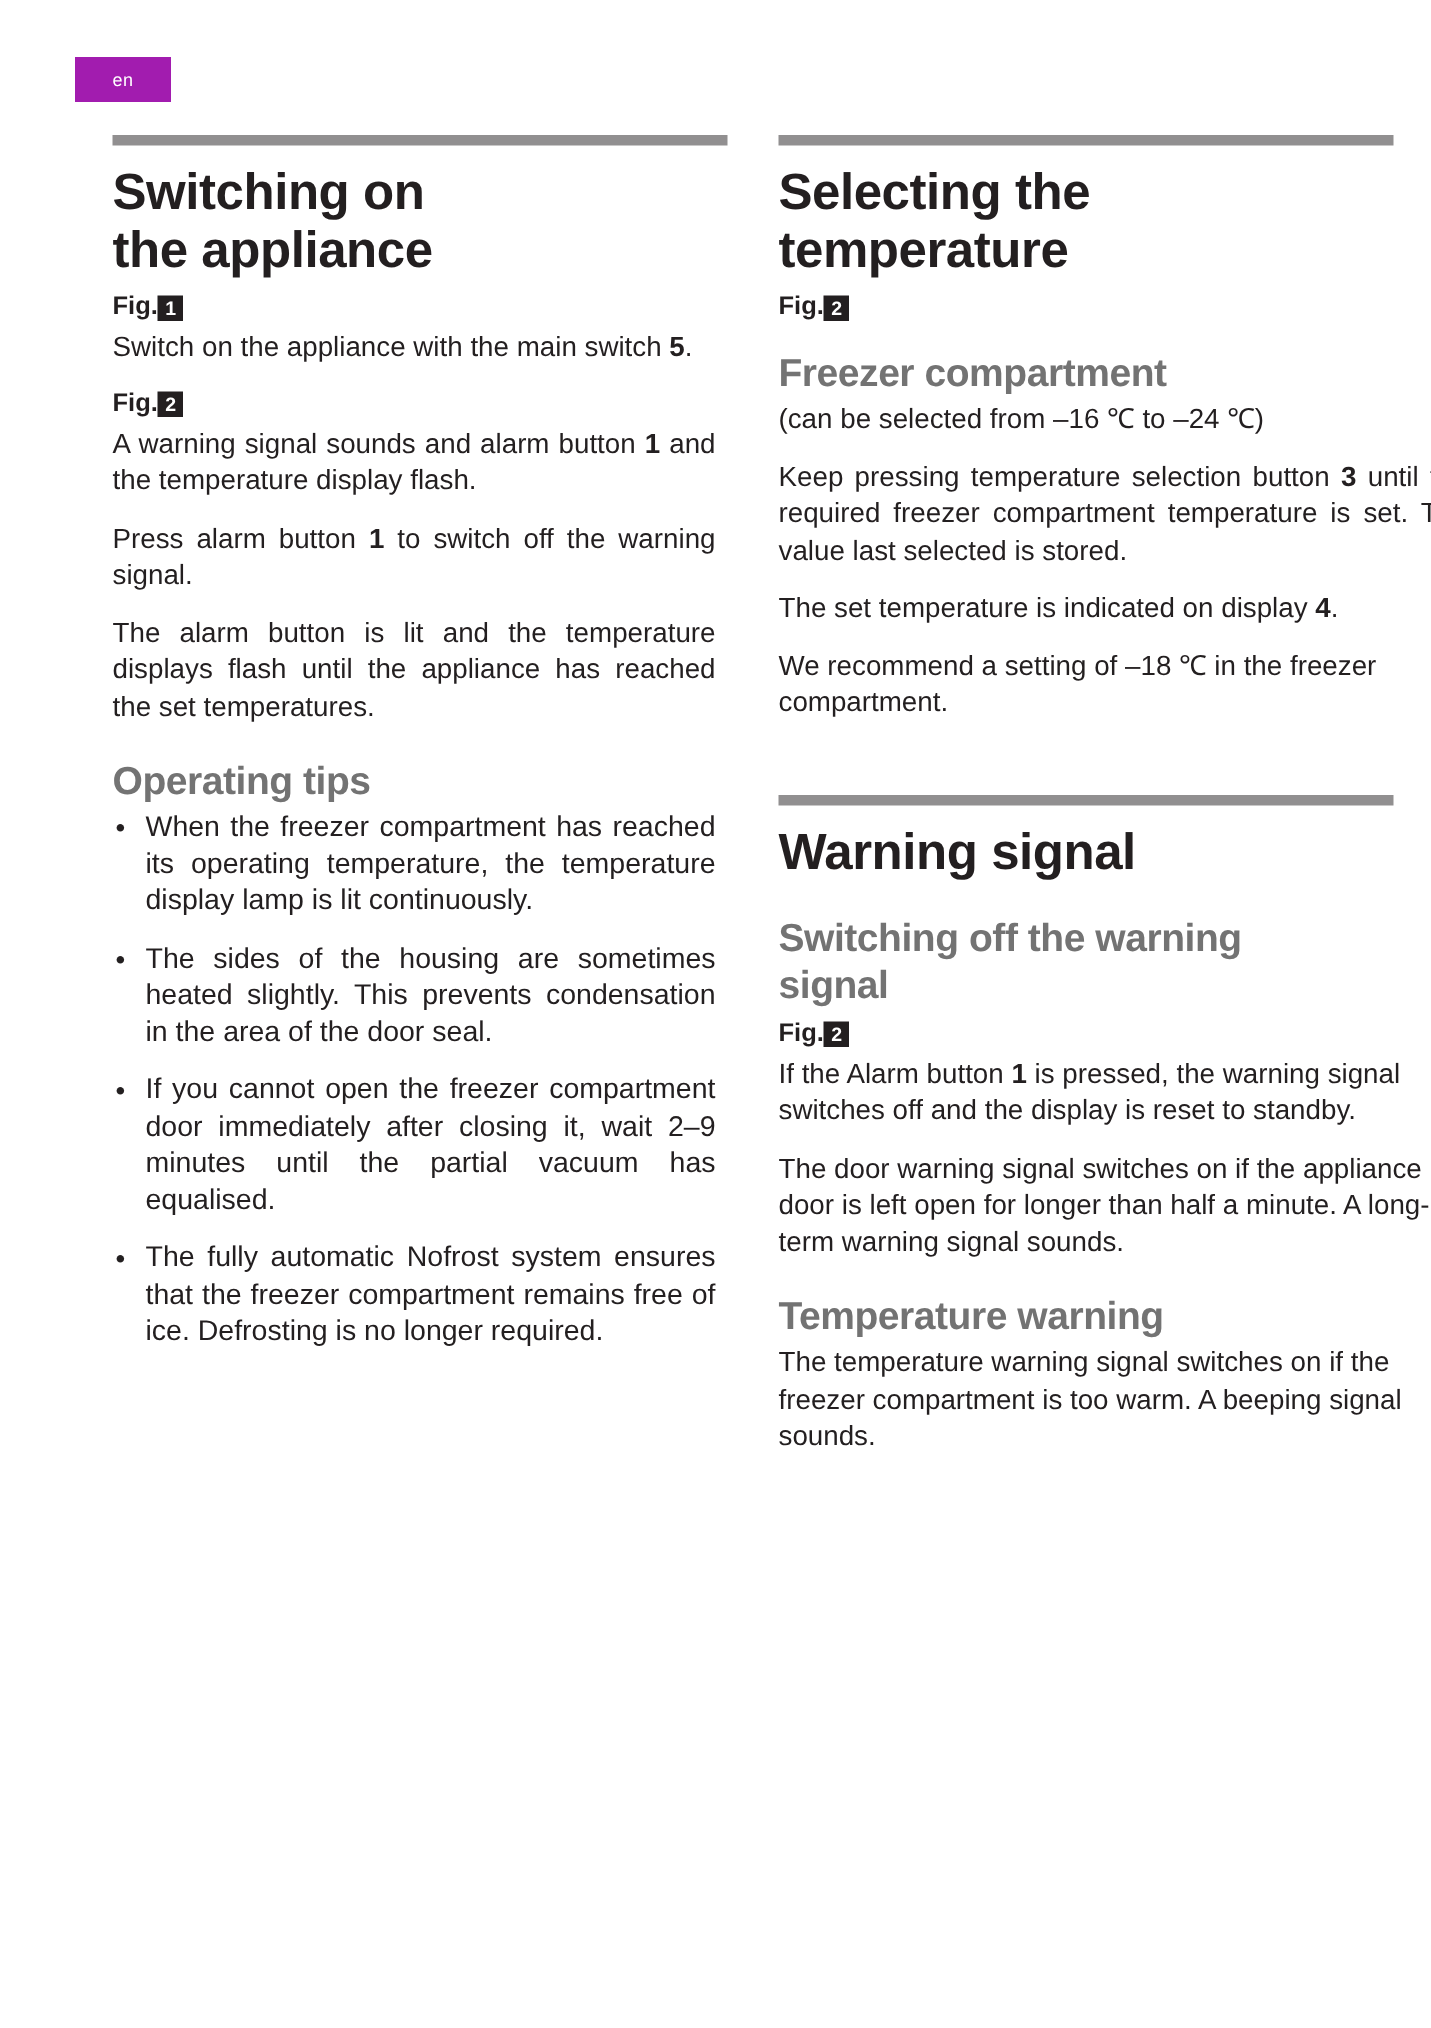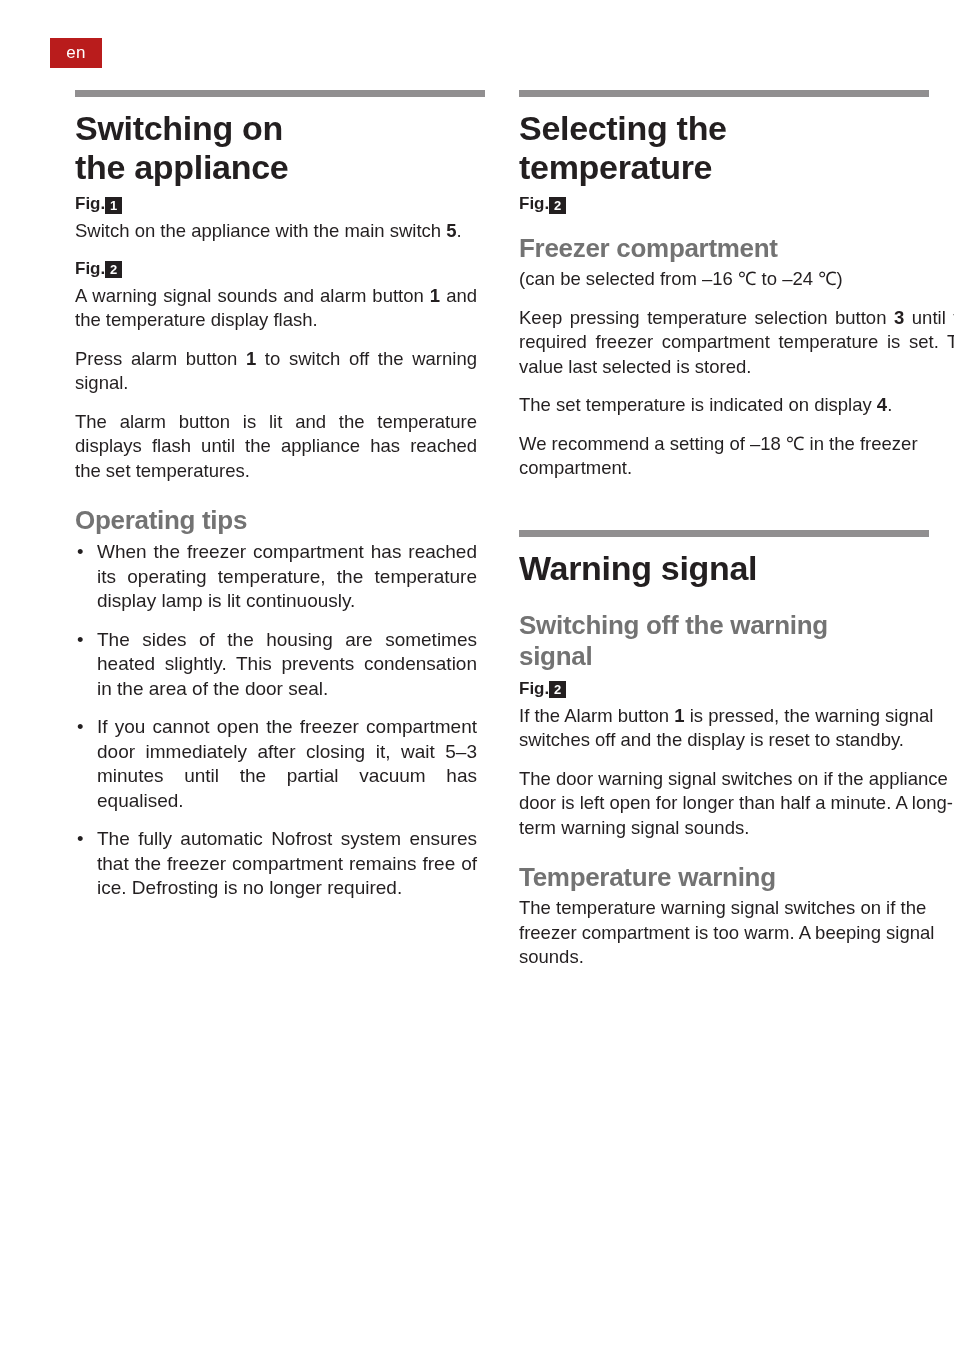--- a/index.html
+++ b/index.html
@@ -22,25 +22,25 @@
     width: 954px;
     height: 1352px;
     box-sizing: border-box;
   }
 
   
   .lang-badge {
     position: absolute;
     left: 50px;
     top: 38px;
-    width: 52px;
+    width: 64px;
     height: 30px;
-    background: #b91c1c;
+    background: #a21caf;
     color: #ffffff;
-    font-size: 17px;
+    font-size: 12px;
     font-weight: 400;
     display: flex;
     align-items: center;
     justify-content: center;
     letter-spacing: 0.3px;
   }
 
   
   .columns {
     position: absolute;
@@ -188,21 +188,21 @@
 
       <p class="body"><span>Press alarm button </span><b>1</b><span> to switch off the warning signal.</span></p>
 
       <p class="body">The alarm button is lit and the temperature displays flash until the appliance has reached the set temperatures.</p>
 
       <h2 class="sub-title">Operating tips</h2>
 
       <ul class="tips">
         <li>When the freezer compartment has reached its operating temperature, the temperature display lamp is lit continuously.</li>
         <li>The sides of the housing are sometimes heated slightly. This prevents condensation in the area of the door seal.</li>
-        <li>If you cannot open the freezer compartment door immediately after closing it, wait 5–3 minutes until the partial vacuum has equalised.</li>
+        <li>If you cannot open the freezer compartment door immediately after closing it, wait 2–9 minutes until the partial vacuum has equalised.</li>
         <li>The fully automatic Nofrost system ensures that the freezer compartment remains free of ice. Defrosting is no longer required.</li>
       </ul>
 
     </div>
 
     <div class="col col-right">
 
       <div class="rule"></div>
 
       <h1 class="section-title">

